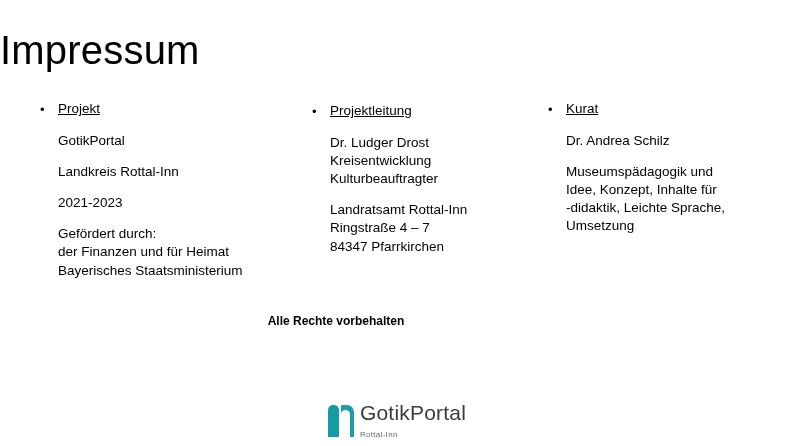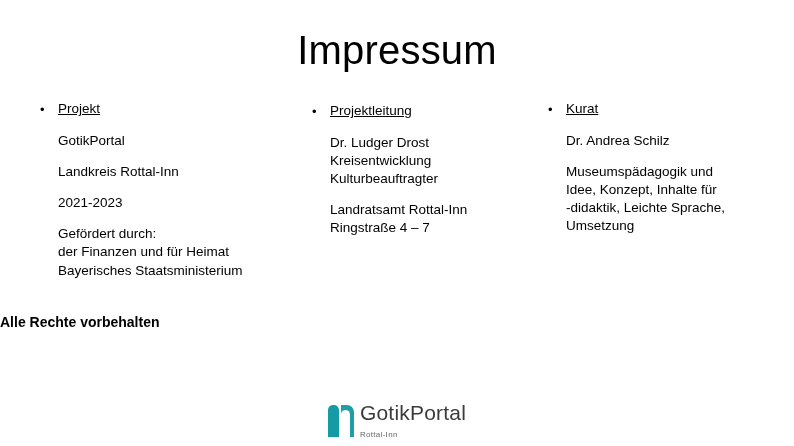--- a/index.html
+++ b/index.html
@@ -18,21 +18,21 @@
   .slide {
     position: relative;
     width: 794px;
     height: 446px;
   }
   .title {
     position: absolute;
     top: 28px;
     left: 0;
     width: 794px;
-    text-align: center;
+    text-align: left;
     font-size: 40px;
     font-weight: normal;
     line-height: 1.1;
     letter-spacing: 0.2px;
   }
   .col {
     position: absolute;
     font-size: 13.5px;
     line-height: 1.35;
   }
@@ -59,21 +59,22 @@
     margin-left: 18px;
     margin-top: 13px;
   }
   .para .line { display: block; }
 
   .rights {
     position: absolute;
     top: 314px;
     left: 0;
     width: 672px;
-    font-size: 14px;
+    text-align: center;
+    font-size: 12px;
     font-weight: bold;
   }
 
   .logo {
     position: absolute;
     left: 0;
     width: 794px;
     top: 402px;
     display: flex;
     justify-content: center;
@@ -164,20 +165,21 @@
       <span class="bullet-text">Projektleitung</span>
     </div>
     <div class="para">
       <span class="line">Dr. Ludger Drost</span>
       <span class="line">Kreisentwicklung</span>
       <span class="line">Kulturbeauftragter</span>
     </div>
     <div class="para">
       <span class="line">Landratsamt Rottal-Inn</span>
       <span class="line">Ringstraße 4 – 7</span>
+      <span class="line">84347 Pfarrkirchen</span>
     </div>
   </div>
 
   <div class="col col-3">
     <div class="bullet-row">
       <span class="bullet-dot">•</span>
       <span class="bullet-text">Kurat</span>
     </div>
     <div class="para">
       <span class="line">Dr. Andrea Schilz</span>

